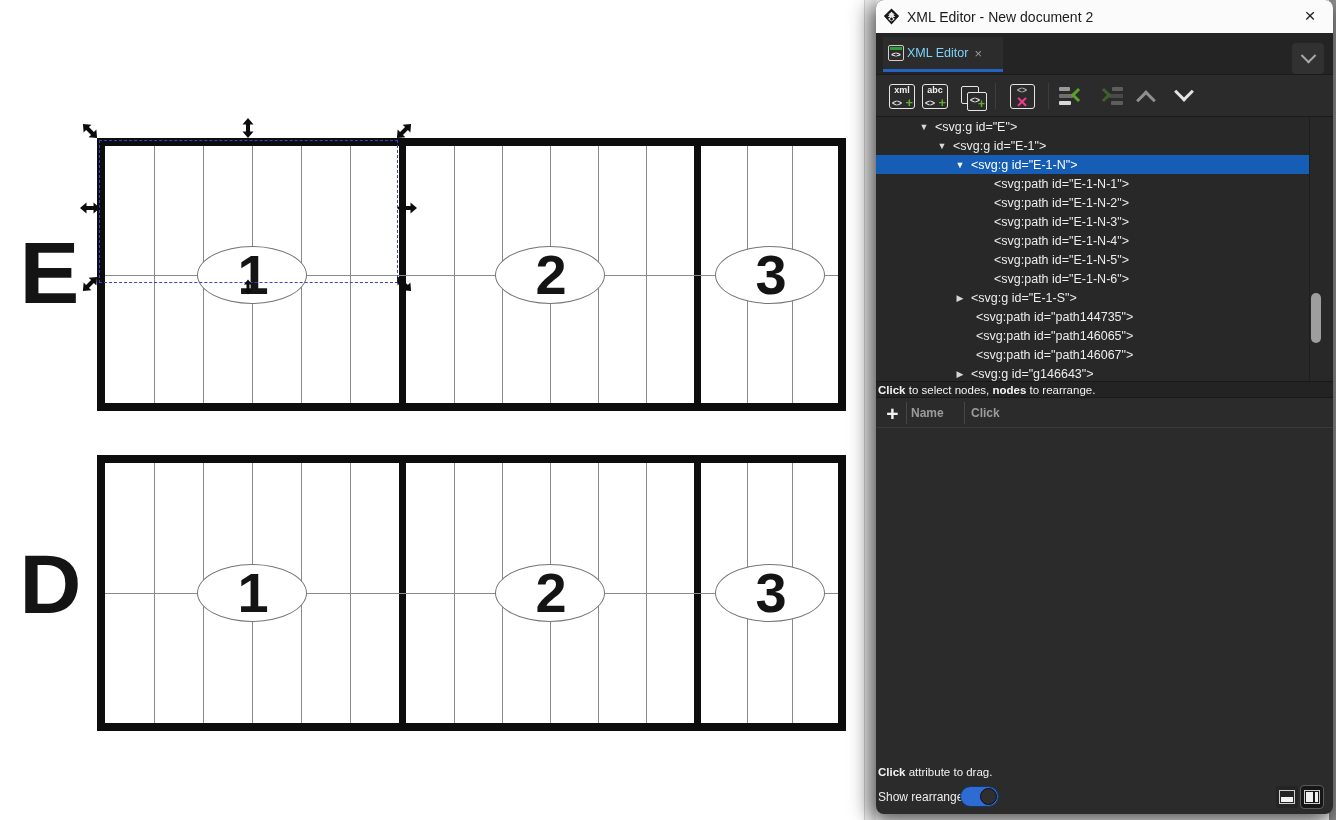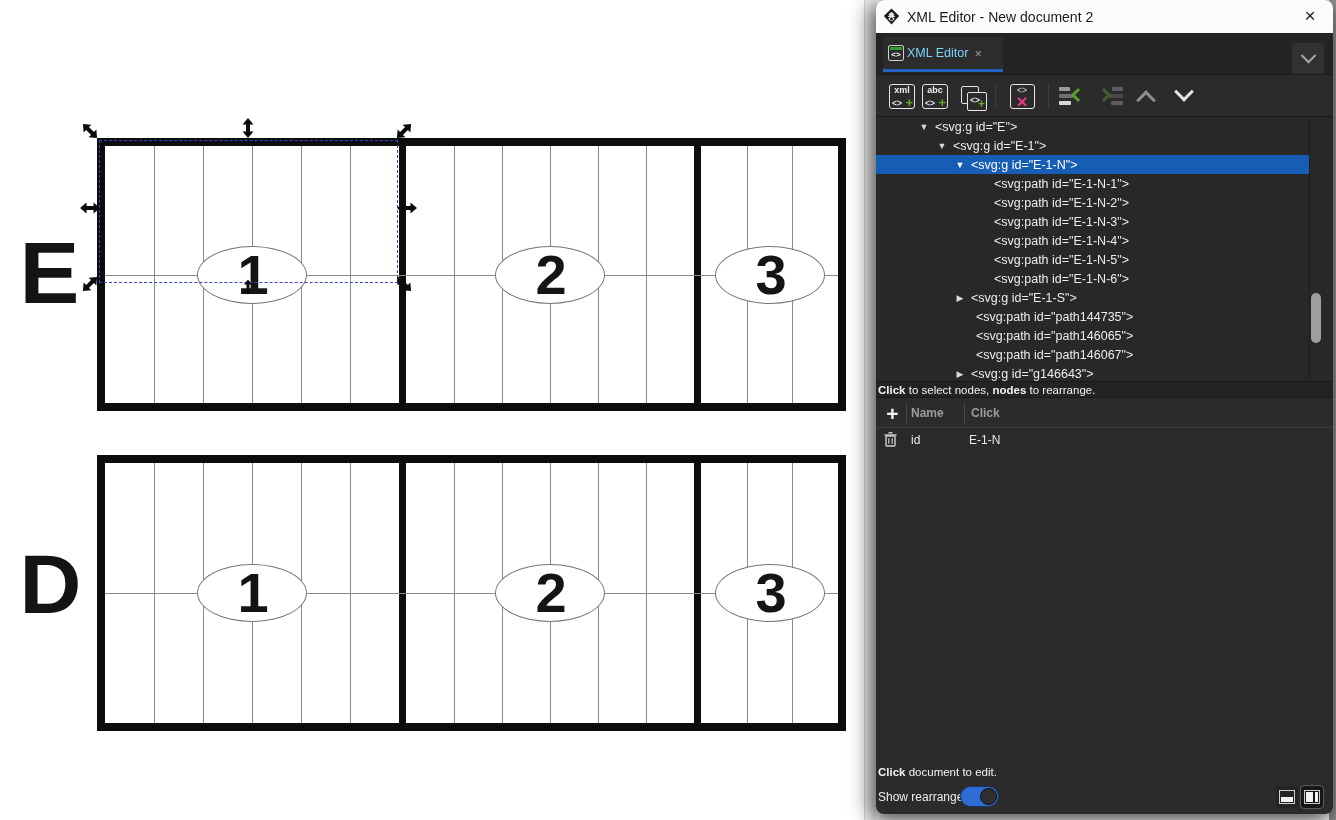--- a/index.html
+++ b/index.html
@@ -374,35 +374,22 @@
     <div id="tree-hint"><b>Click</b><span> to select nodes, </span><b>nodes</b><span> to rearrange.</span></div>
 
     <div id="attr-header">
       <div id="attr-plus">+</div>
       <span class="colsep" style="left:30px"></span>
       <span class="colhead" style="left:35px">Name</span>
       <span class="colsep" style="left:88px"></span>
       <span class="colhead" style="left:95px">Click</span>
     </div>
 
-    <div id="attr-rows">
-        <div class="arow">
-          <svg class="trash" width="13" height="15" viewBox="0 0 13 15">
-            <rect x="2" y="4" width="9" height="10" rx="1" fill="none" stroke="#cfcfcf" stroke-width="1.4"></rect>
-            <line x1="0.5" y1="3" x2="12.5" y2="3" stroke="#cfcfcf" stroke-width="1.4"></line>
-            <line x1="4.5" y1="0.8" x2="8.5" y2="0.8" stroke="#cfcfcf" stroke-width="1.4"></line>
-            <line x1="4.8" y1="6.2" x2="4.8" y2="11.8" stroke="#cfcfcf" stroke-width="1.2"></line>
-            <line x1="8.2" y1="6.2" x2="8.2" y2="11.8" stroke="#cfcfcf" stroke-width="1.2"></line>
-          </svg>
-          <span class="aname">id</span>
-          <span class="avalue">E-1-N</span>
-        </div>
-      </div>
-
-    <div id="attr-hint"><b>Click</b><span> document to edit.</span></div>
+
+    <div id="attr-hint"><b>Click</b><span> attribute to drag.</span></div>
     <div id="showattr-label">Show rearrange</div>
     <div id="toggle">
         <span class="knob"></span>
       </div>
 
     <div class="paneico" id="paneico-h">
       <svg width="16" height="14" viewBox="0 0 16 14">
         <rect x="0.5" y="0.5" width="15" height="13" fill="none" stroke="#cfcfcf"></rect>
         <rect x="2" y="7" width="12" height="5" fill="#f2f2f2"></rect>
       </svg>

